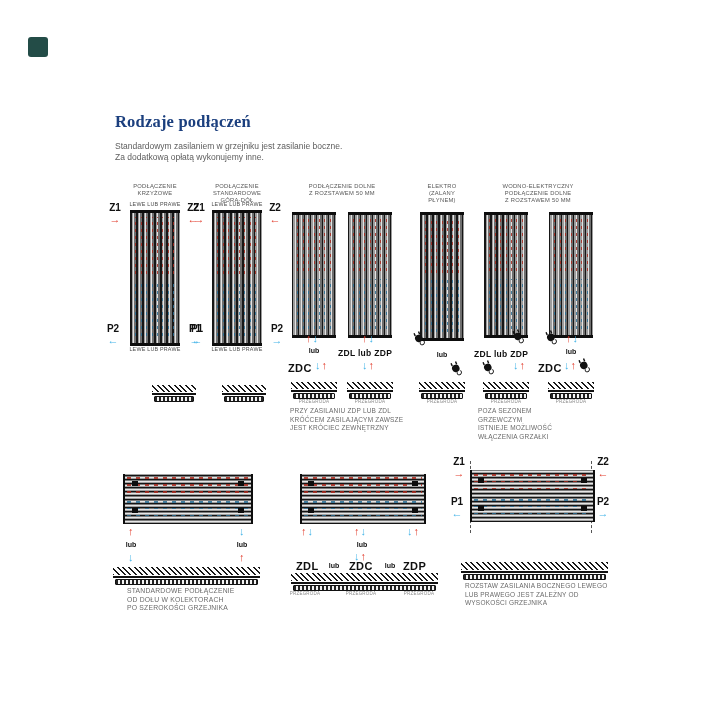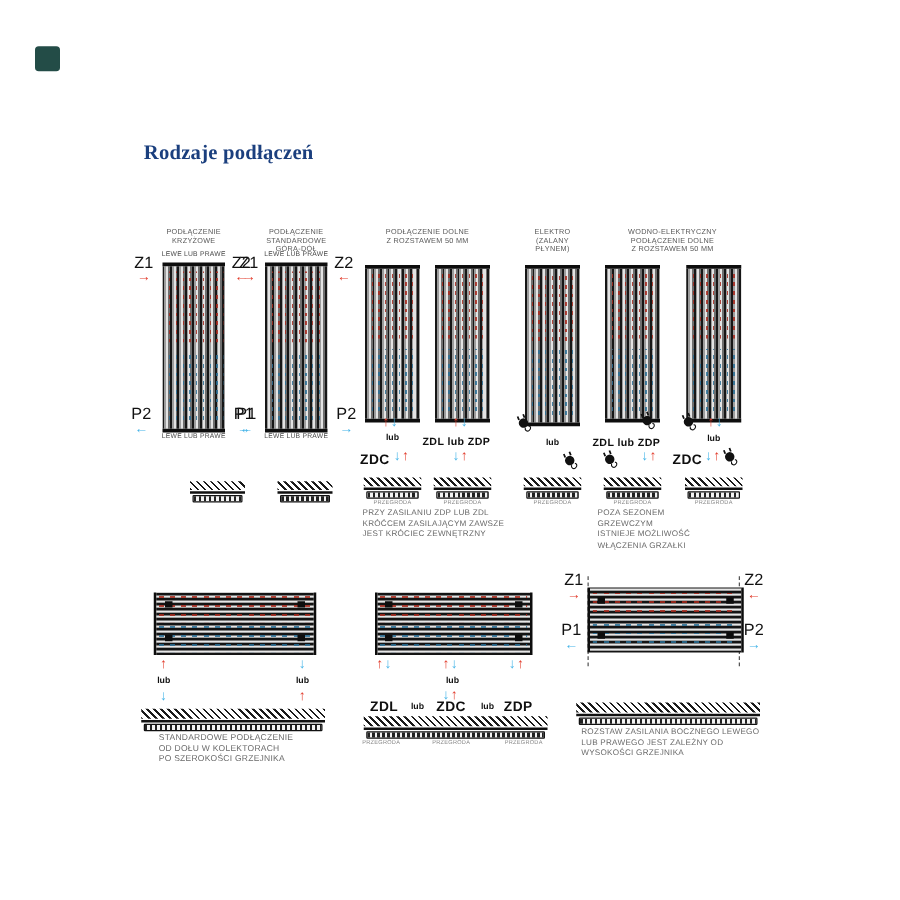--- a/index.html
+++ b/index.html
@@ -10,21 +10,21 @@
   .ttl{position:absolute;font-size:5.8px;line-height:7px;letter-spacing:.25px;color:#585858;text-align:center;white-space:pre-line}
   .cap{position:absolute;font-size:5.4px;letter-spacing:.2px;color:#4c4c4c;text-align:center}
   .note{position:absolute;font-size:6.5px;line-height:8.6px;letter-spacing:.2px;color:#6a6a6a;white-space:pre-line}
   .prz{position:absolute;font-size:4.5px;letter-spacing:.2px;color:#8a8a8a;text-align:center}
   .lub{position:absolute;font-size:7px;font-weight:bold;color:#111;text-align:center}
   .zlbl{position:absolute;font-size:11px;font-weight:bold;letter-spacing:.4px;color:#0f0f0f}
   .zmid{position:absolute;font-size:8.5px;font-weight:bold;letter-spacing:.3px;color:#0f0f0f;text-align:left}
   .red{color:#e23b2b}.blue{color:#46b5e8}
   .pair{position:absolute;display:flex;gap:1px;font-size:11px;font-weight:bold;line-height:1}
   .port{position:absolute;width:18px;display:flex;flex-direction:column;align-items:center;line-height:1;gap:1px}
-  .plab{font-size:13px;font-weight:normal;color:#111}
+  .plab{font-size:10px;font-weight:bold;color:#111}
   .ar{font-size:11px;font-weight:bold;line-height:1}
   .vrad{position:absolute;border-top:3px solid #0d0d0d;border-bottom:3px solid #0d0d0d;
         background:repeating-linear-gradient(90deg,#161616 0 1.5px,#9c9c9c 1.5px 2.8px,#e3e3e3 2.8px 4.4px,#6f6f6f 4.4px 6px)}
   .vrad .fr,.vrad .fb{position:absolute;left:1px;right:1px;opacity:.85;
         -webkit-mask-image:repeating-linear-gradient(0deg,#000 0 3px,transparent 3px 7px);
         mask-image:repeating-linear-gradient(0deg,#000 0 3px,transparent 3px 7px)}
   .vrad .fr{top:3%;height:44%;background:repeating-linear-gradient(90deg,transparent 0 4.3px,#a8281c 4.3px 5.4px)}
   .vrad .fb{top:53%;height:42%;background:repeating-linear-gradient(90deg,transparent 0 4.3px,#2a6f96 4.3px 5.4px)}
   .hrad{position:absolute;border-left:2.5px solid #0d0d0d;border-right:2.5px solid #0d0d0d;
         background:repeating-linear-gradient(0deg,#141414 0 1.2px,#a2a2a2 1.2px 2.2px,#e6e6e6 2.2px 3.2px,#7c7c7c 3.2px 4px)}
@@ -45,20 +45,22 @@
   .corner{position:absolute;left:28px;top:37px;width:20px;height:20px;background:#234c47;border-radius:3px}
 </style>
 </head>
 <body>
 
 <div id="canvas">
 
   <div class="corner"></div>
 
   <div class="h1" style="left:115px;top:112px">Rodzaje podłączeń</div>
+  <div class="intro" style="left:115px;top:141px">Standardowym zasilaniem w grzejniku jest zasilanie boczne.
+Za dodatkową opłatą wykonujemy inne.</div>
 
   <div class="ttl" style="left:113px;top:183px;width:84px">PODŁĄCZENIE
 KRZYŻOWE</div>
   <div class="ttl" style="left:195px;top:183px;width:84px">PODŁĄCZENIE
 STANDARDOWE
 GÓRA-DÓŁ</div>
   <div class="ttl" style="left:290px;top:183px;width:104px">PODŁĄCZENIE DOLNE
 Z ROZSTAWEM 50 MM</div>
   <div class="ttl" style="left:411px;top:183px;width:62px">ELEKTRO
 (ZALANY

